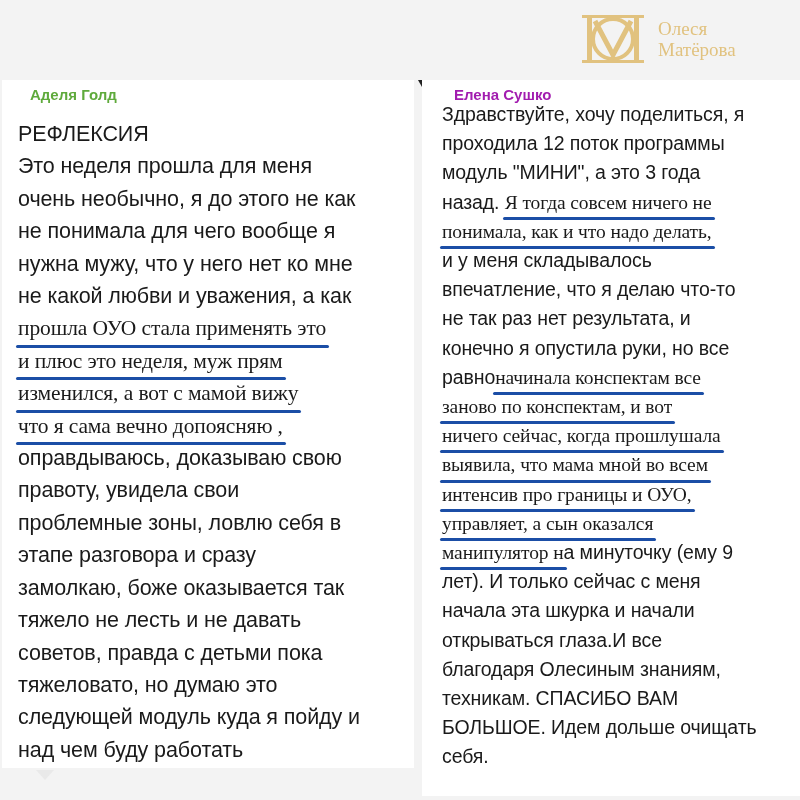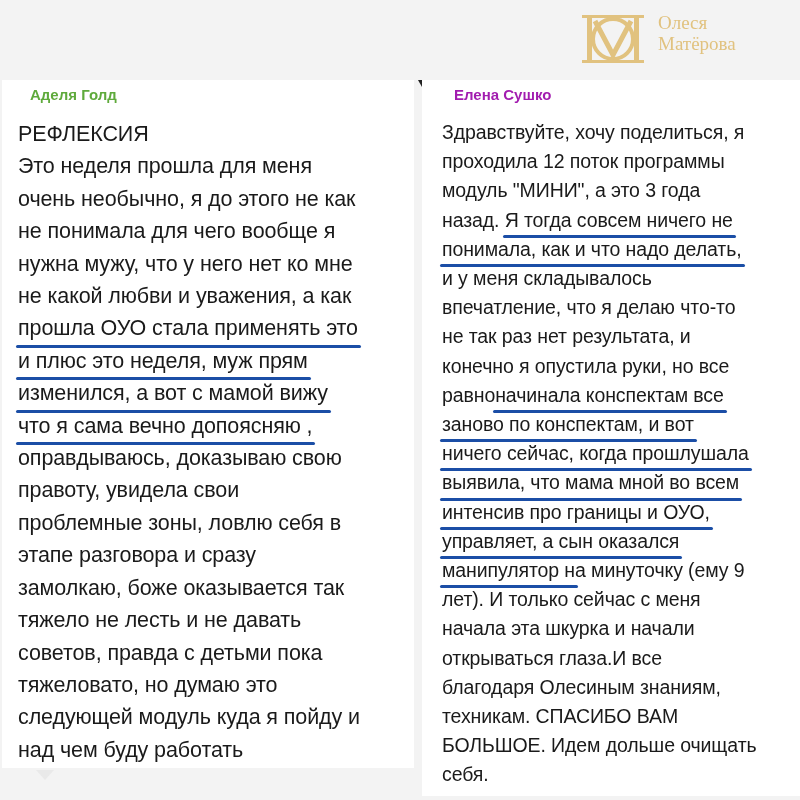--- a/index.html
+++ b/index.html
@@ -14,20 +14,21 @@
       overflow: hidden;
       font-family: "Liberation Sans", "DejaVu Sans", sans-serif;
       color: #1a1a1a;
     }
     .logo {
       position: absolute;
       left: 578px;
       top: 12px;
       height: 54px;
       display: flex;
+      align-items: center;
       gap: 10px;
     }
     .logo-mark {
       width: 70px;
       height: 54px;
       display: block;
     }
     .logo-text {
       display: flex;
       flex-direction: column;
@@ -87,33 +88,34 @@
     }
     .body-left {
       left: 8px;
       top: 30px;
       font-size: 21.5px;
       line-height: 32.4px;
       letter-spacing: -0.1px;
     }
     .body-right {
       left: 12px;
-      top: 30px;
+      top: 12px;
       font-size: 19.5px;
       line-height: 29.2px;
       letter-spacing: -0.1px;
     }
     .line {
       white-space: nowrap;
       position: relative;
       display: block;
     }
     .hl {
       position: relative;
       display: inline-block;
+      font-family: Liberation Serif, serif;
     }
     .hl::after {
       content: "";
       position: absolute;
       left: -2px;
       right: -3px;
       bottom: -3px;
       height: 3px;
       background: #1b4ea6;
       border-radius: 2px;

